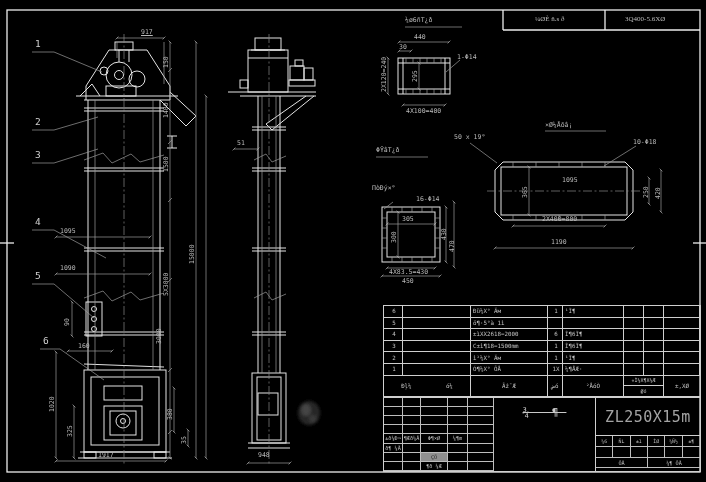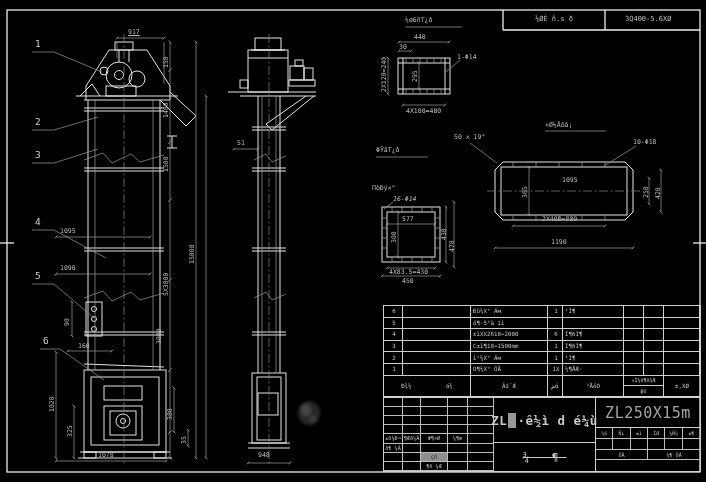--- a/index.html
+++ b/index.html
@@ -2,21 +2,21 @@
 <html><head>
 <meta charset="utf-8">
 <style>
   html,body{margin:0;padding:0;background:#000;}
   .canvas{position:relative;width:706px;height:482px;background:#000;overflow:hidden;
           font-family:"DejaVu Sans Mono",monospace;}
   svg{position:absolute;left:0;top:0;}
   .t{position:absolute;color:#b9b9b9;font:6.5px "DejaVu Sans Mono",monospace;white-space:nowrap;z-index:3;}
   .rot{transform:rotate(-90deg);transform-origin:0 0;}
   .balloon{font-size:9.5px;color:#d0d0d0;}
-  .striptxt{font-size:7px;color:#bdbdbd;}
+  .striptxt{font-size:7px;color:#bdbdbd;font-family:Liberation Serif, serif;}
   
   .bom{position:absolute;left:383px;top:305px;width:318px;height:92px;border:1px solid #cfcfcf;box-sizing:border-box;z-index:4;}
   .bom-rows{display:grid;grid-template-columns:19px 68px 77px 15px 61px 20px 20px 36px;grid-auto-rows:11.6px;}
   .bc{border-right:1px solid #cfcfcf;border-bottom:1px solid #cfcfcf;font:5.8px "DejaVu Sans Mono",monospace;
       color:#c2c2c2;display:flex;align-items:center;padding-left:2px;overflow:hidden;white-space:nowrap;box-sizing:border-box;}
   .bom-head{display:grid;grid-template-columns:87px 77px 15px 61px 40px 36px;height:20px;}
   .bh{border-right:1px solid #cfcfcf;font:5.8px "DejaVu Sans Mono",monospace;color:#c6c6c6;
       display:flex;align-items:center;justify-content:center;overflow:hidden;white-space:nowrap;box-sizing:border-box;}
   .bh.split{flex-direction:column;justify-content:stretch;padding:0;font-size:5px;}
   .bh.split span{flex:1;display:flex;align-items:center;justify-content:center;width:100%;}
@@ -28,21 +28,21 @@
   .sc{border-right:1px solid #bdbdbd;border-bottom:1px solid #bdbdbd;font:5.2px "DejaVu Sans Mono",monospace;
       color:#c0c0c0;display:flex;align-items:center;justify-content:center;overflow:hidden;white-space:nowrap;box-sizing:border-box;}
   .sc.hl{background:#8f8f8f;color:#222;}
   .mid{position:absolute;left:110px;top:0;width:102px;height:73px;border-right:1px solid #cfcfcf;box-sizing:border-box;}
   .mid-title{height:45px;border-bottom:1px solid #cfcfcf;box-sizing:border-box;display:flex;align-items:center;justify-content:center;
              font-size:12.5px;font-weight:bold;color:#c8c8c8;letter-spacing:0.5px;white-space:nowrap;}
   .mid-title .blk{background:#989898;color:#989898;margin:0 1px;}
   .mid-label{height:28px;display:flex;align-items:center;justify-content:center;font-size:11px;color:#c8c8c8;
              letter-spacing:8px;text-decoration:line-through;}
   .right{position:absolute;left:212px;top:0;width:104px;height:73px;}
-  .model{height:30px;border-bottom:1px solid #cfcfcf;box-sizing:border-box;display:flex;align-items:center;justify-content:center;
+  .model{height:38px;border-bottom:1px solid #cfcfcf;box-sizing:border-box;display:flex;align-items:center;justify-content:center;
          font:15px "DejaVu Sans Mono",monospace;color:#a3a3a3;letter-spacing:0.5px;}
   .rrow{display:grid;grid-template-columns:repeat(6,1fr);height:11px;}
   .rc{border-right:1px solid #bdbdbd;border-bottom:1px solid #bdbdbd;font:4.8px "DejaVu Sans Mono",monospace;color:#bdbdbd;
       display:flex;align-items:center;justify-content:center;overflow:hidden;box-sizing:border-box;}
   .rc:last-child{border-right:none;}
   .rrow2{display:grid;grid-template-columns:1fr 1fr;height:10px;}
   .r2c{border-right:1px solid #bdbdbd;border-bottom:1px solid #bdbdbd;font:5.2px "DejaVu Sans Mono",monospace;color:#c0c0c0;
        display:flex;align-items:center;justify-content:center;box-sizing:border-box;}
   .r2c:last-child{border-right:none;}
 </style>
@@ -290,34 +290,34 @@
 <span class="t striptxt" style="left:535px;top:15px;">¼ØÈ ñ.s ð</span>
 <span class="t striptxt" style="left:625px;top:15px;">3Q400-5.6XØ</span>
 
 <span class="t balloon" style="left:35px;top:38px;">1</span>
 <span class="t balloon" style="left:35px;top:116px;">2</span>
 <span class="t balloon" style="left:35px;top:149px;">3</span>
 <span class="t balloon" style="left:35px;top:216px;">4</span>
 <span class="t balloon" style="left:35px;top:270px;">5</span>
 <span class="t balloon" style="left:43px;top:335px;">6</span>
 
-<span class="t" style="left:128px;top:28px;text-decoration:underline;">917</span>
+<span class="t" style="left:141px;top:28px;text-decoration:underline;">917</span>
 <span class="t rot" style="left:162px;top:68px;">150</span>
 <span class="t rot" style="left:162px;top:118px;">1400</span>
 <span class="t rot" style="left:162px;top:172px;">1500</span>
 <span class="t rot" style="left:162px;top:296px;">5X3000</span>
 <span class="t rot" style="left:155px;top:344px;">3000</span>
 <span class="t rot" style="left:188px;top:264px;">15000</span>
 <span class="t" style="left:60px;top:227px;">1095</span>
 <span class="t" style="left:60px;top:264px;">1090</span>
 <span class="t rot" style="left:63px;top:326px;">90</span>
 <span class="t" style="left:78px;top:342px;">160</span>
 <span class="t rot" style="left:48px;top:412px;">1020</span>
 <span class="t rot" style="left:66px;top:437px;">325</span>
-<span class="t" style="left:98px;top:451px;">1078</span>
+<span class="t" style="left:98px;top:451px;">1917</span>
 <span class="t rot" style="left:166px;top:420px;">380</span>
 <span class="t rot" style="left:180px;top:444px;">35</span>
 
 <span class="t" style="left:237px;top:139px;">51</span>
 <span class="t" style="left:258px;top:451px;">948</span>
 
 <span class="t" style="left:405px;top:16px;">¼ø6ñΤ¿ð</span>
 <span class="t" style="left:414px;top:33px;">440</span>
 <span class="t" style="left:399px;top:43px;">30</span>
 <span class="t" style="left:457px;top:53px;">1-Φ14</span>
@@ -330,22 +330,22 @@
 <span class="t" style="left:633px;top:138px;">10-Φ18</span>
 <span class="t" style="left:562px;top:176px;">1095</span>
 <span class="t rot" style="left:521px;top:198px;">365</span>
 <span class="t rot" style="left:642px;top:198px;">250</span>
 <span class="t rot" style="left:654px;top:199px;">420</span>
 <span class="t" style="left:542px;top:215px;">2X400=800</span>
 <span class="t" style="left:551px;top:238px;">1190</span>
 
 <span class="t" style="left:376px;top:146px;">ΦΫâΤ¿ð</span>
 <span class="t" style="left:372px;top:160px;margin-top:24px;">ΠòĐý×°</span>
-<span class="t" style="left:393px;top:195px;font-style:italic;">16-Φ14</span>
-<span class="t" style="left:402px;top:215px;">577</span>
+<span class="t" style="left:416px;top:195px;">16-Φ14</span>
+<span class="t" style="left:402px;top:215px;">305</span>
 <span class="t rot" style="left:390px;top:243px;">300</span>
 <span class="t rot" style="left:440px;top:240px;">430</span>
 <span class="t rot" style="left:448px;top:252px;">470</span>
 <span class="t" style="left:389px;top:268px;">4X83.5=430</span>
 <span class="t" style="left:402px;top:277px;">450</span>
 
 <div class="bom">
   <div class="bom-rows" id="bom-rows">
         <div class="bc" style="justify-content: center;">6</div>
         <div class="bc"></div>
@@ -449,25 +449,20 @@
         <div class="sc hl">ÇÕ</div>
         <div class="sc"></div>
         <div class="sc"></div>
         <div class="sc"></div>
         <div class="sc"></div>
         <div class="sc">¶ð ¼Æ</div>
         <div class="sc"></div>
         <div class="sc"></div>
       </div>
   <div class="mid">
-    <div class="mid-title">
-      <span>ZL</span>
-      <span class="blk">¶</span>
-      <span>·ê½ì d é¼ù</span>
-    </div>
     <div class="mid-label">¾ ¶</div>
   </div>
   <div class="right">
     <div class="model">ZL250X15m</div>
     <div class="rrow" id="tb-rh">
           <div class="rc">¼6</div>
           <div class="rc">ÑL</div>
           <div class="rc">±1</div>
           <div class="rc">ÌØ</div>
           <div class="rc">¼Ñ½</div>

